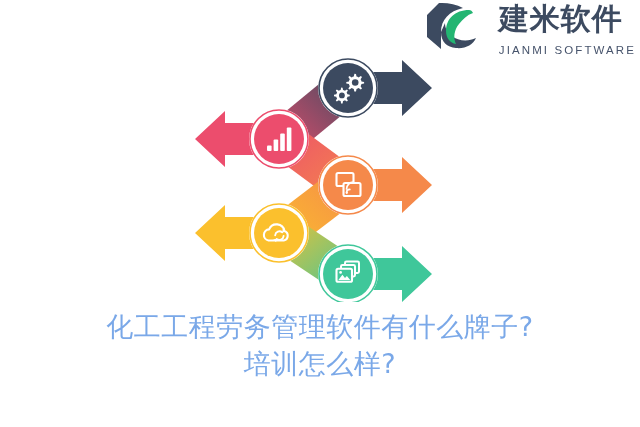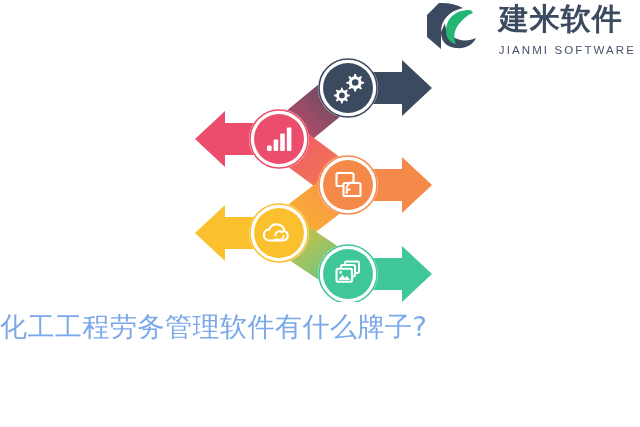--- a/index.html
+++ b/index.html
@@ -72,20 +72,21 @@
   #infographic svg {
     display: block;
   }
 
   
   #headline {
     position: absolute;
     left: 0;
     right: 0;
     top: 308px;
+    text-align: center;
     color: #7aa8e8;
     font-size: 27px;
     line-height: 37px;
     font-family: "DejaVu Sans", "Liberation Sans", sans-serif;
     letter-spacing: 0.5px;
   }
   #headline .hl-line {
     display: block;
   }
 </style>
@@ -216,15 +217,16 @@
           <rect x="156.5" y="216.8" width="15.5" height="13" rx="1.6" fill="#3fc79a" stroke="#ffffff" stroke-width="2.1"></rect>
           <path d="M158.4 228.0 l4.0-5.2 2.6 3.2 1.9-2.1 3.3 4.1 Z" fill="#ffffff"></path>
           <circle cx="160.6" cy="220.4" r="1.35" fill="#ffffff"></circle>
         </g>
       </g>
     </svg>
   </div>
 
   <div id="headline">
     <span class="hl-line">化工工程劳务管理软件有什么牌子?</span>
+    <span class="hl-line">培训怎么样?</span>
   </div>
 
 </div>
 
 </body></html>

